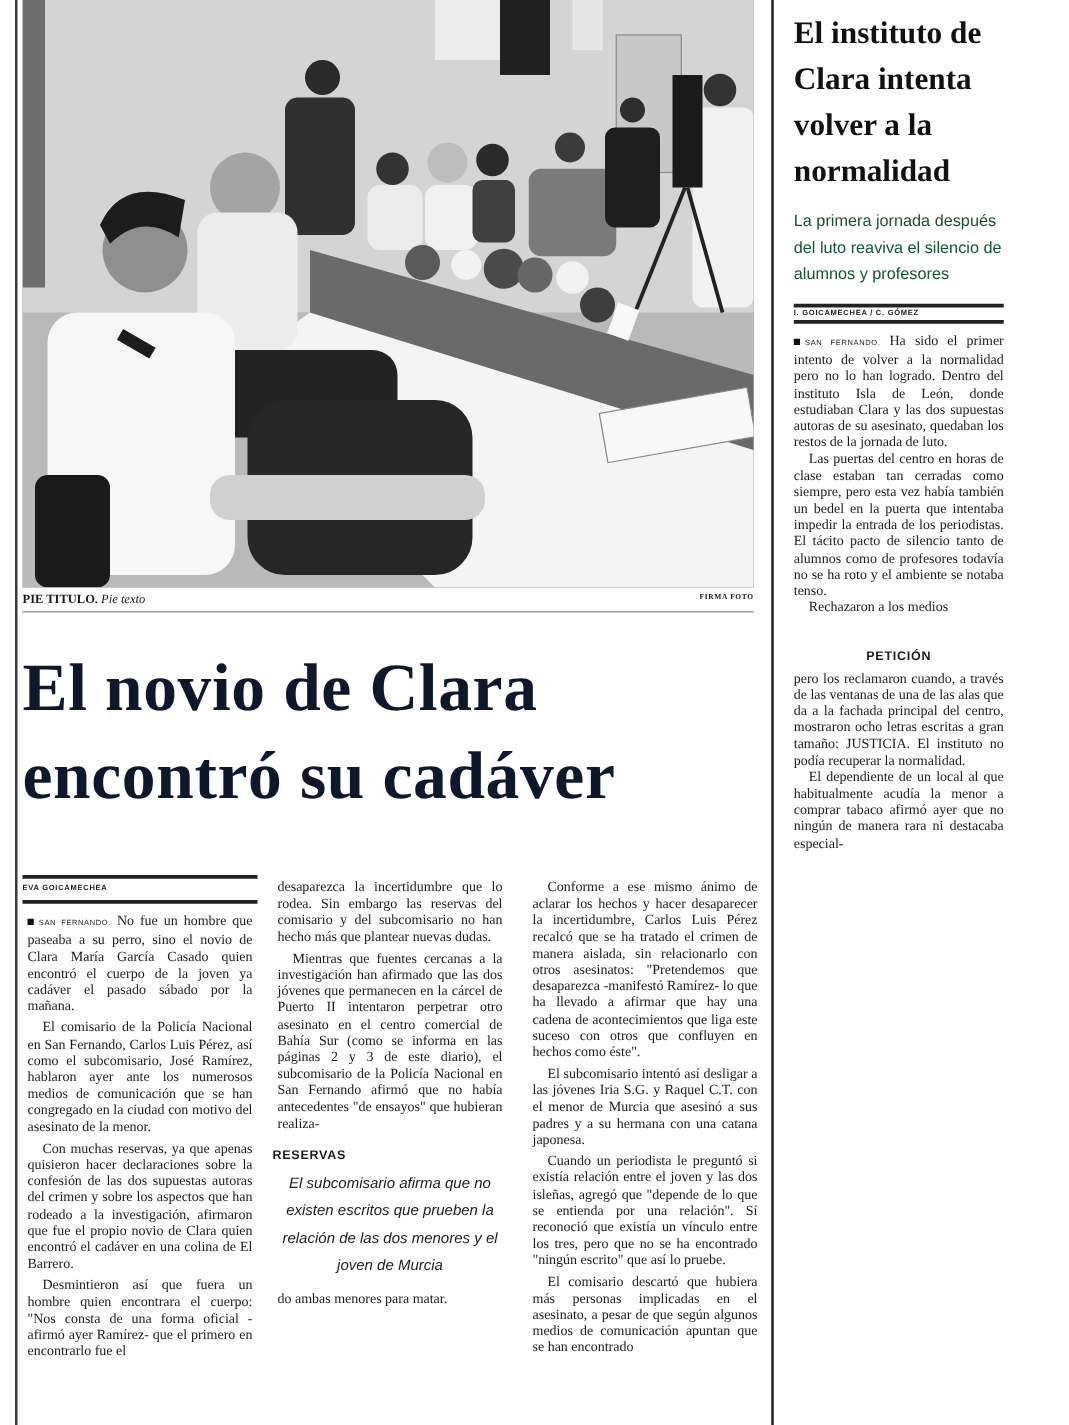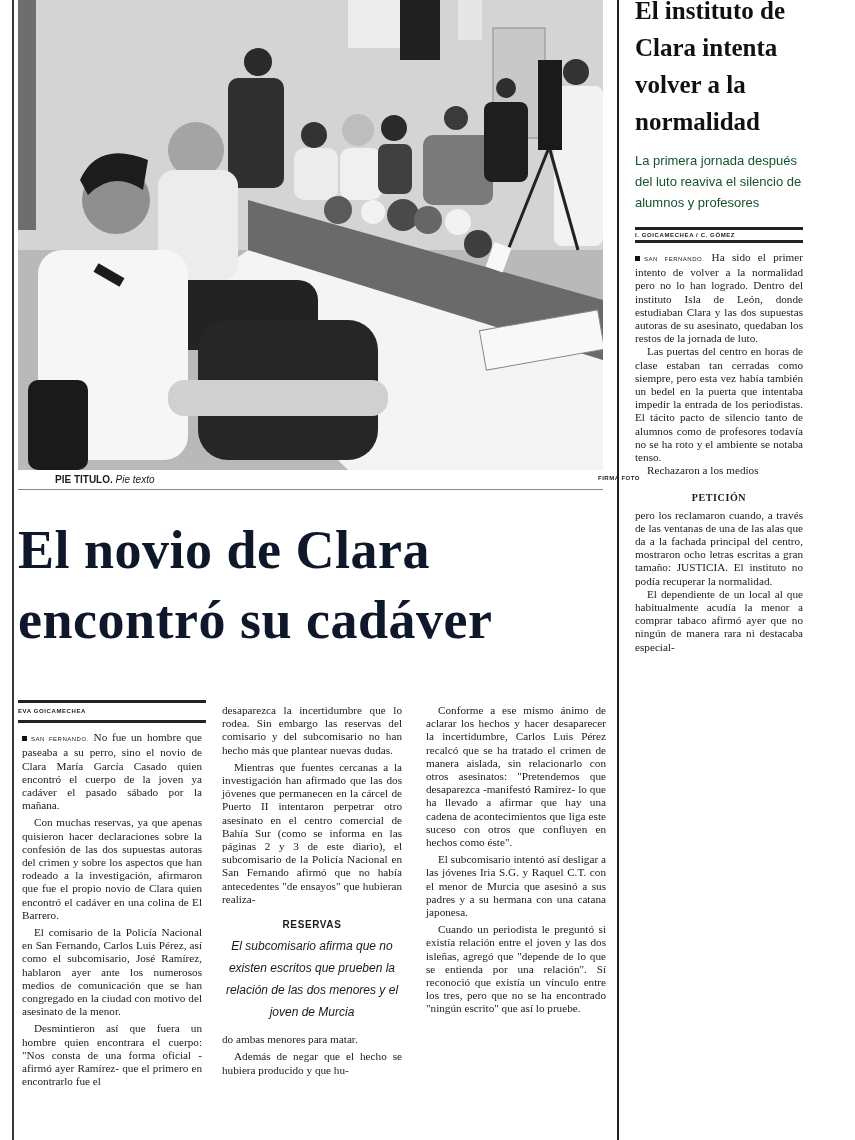--- a/index.html
+++ b/index.html
@@ -3,50 +3,50 @@
 <meta charset="utf-8">
 <style>
   html, body { margin:0; padding:0; background:#fff; }
   body { width:855px; height:1140px; position:relative; overflow:hidden; color:#1a1a1a; font-family:"Liberation Serif", serif; }
   .left-edge { position:absolute; left:0; top:0; width:12px; height:1140px; background:#fff; border-right:2px solid #3a3a3a; }
   .col-rule { position:absolute; left:617px; top:0; width:2px; height:1140px; background:#222; }
 
   
   .photo { position:absolute; left:18px; top:0; width:585px; height:470px; overflow:hidden; background:#9a9a9a; }
   .photo svg { width:100%; height:100%; display:block; }
-  .caption { position:absolute; left:18px; top:474px; width:585px; height:14px; font-family:Liberation Sans, sans-serif; font-size:10px;margin-left:37px; }
+  .caption { position:absolute; left:18px; top:474px; width:585px; height:14px; font-family:Liberation Serif, serif; font-size:10px; }
   .caption .lead { font-weight:bold; }
   .caption .text { font-style:italic; }
   .caption .credit { position:absolute; right:0; top:1px; font-size:6px; letter-spacing:0.5px; font-weight:bold; }
   .caption-rule { position:absolute; left:18px; top:489px; width:585px; height:1px; background:#888; }
 
   
   .headline { position:absolute; left:18px; top:515px; width:600px; font-family:"Liberation Serif", serif; font-weight:bold; font-size:54px; line-height:70px; letter-spacing:0.5px; color:#0f172a; }
 
   
   .columns { position:absolute; left:18px; top:700px; width:587px; height:440px; }
   .col { position:absolute; top:0; width:188px; font-size:11.2px; line-height:13.2px; text-align:justify; font-family:"Liberation Serif", serif; }
   .col p { margin:4px; text-indent:12px; }
   .col p.first { text-indent:0; }
   .c1 { left:0; } .c2 { left:200px; } .c3 { left:404px; top:0; }
   .byline-block { border-top:3px solid #222; border-bottom:3px solid #222; padding:2px 0; margin-bottom:8px; font-family:"Liberation Sans", sans-serif; font-size:6px; font-weight:bold; letter-spacing:0.6px; }
   .bullet { display:inline-block; width:5px; height:5px; background:#111; margin-right:4px; vertical-align:middle; }
   .place { font-family:"Liberation Sans", sans-serif; font-size:6px; letter-spacing:0.5px; text-transform:uppercase; }
-  .subhead { text-align:center; font-family:"Liberation Sans", sans-serif; font-weight:bold; font-size:10px; letter-spacing:0.6px; margin:12px 0 4px; }
+  .subhead { text-align:left; font-family:"Liberation Sans", sans-serif; font-weight:bold; font-size:10px; letter-spacing:0.6px; margin:12px 0 4px; }
   .pullquote { text-align:center; font-family:"Liberation Sans", sans-serif; font-style:italic; font-size:12px; line-height:22px; margin:0 4px 10px; }
 
   
-  .sidebar { position:absolute; left:635px; top:0; width:168px; }
+  .sidebar { position:absolute; left:635px; top:16px; width:168px; }
   .side-title { font-family:"Liberation Serif", serif; font-weight:bold; font-size:25px; line-height:37px; margin-top:-8px; color:#111; }
   .side-deck { font-family:"Liberation Sans", sans-serif; font-size:13px; line-height:21px; margin-top:10px; color:#14532d; }
   .side-byline { margin-top:14px; border-top:3px solid #222; border-bottom:3px solid #222; padding:2px 0; font-family:"Liberation Sans", sans-serif; font-size:6px; font-weight:bold; letter-spacing:0.6px; }
   .side-body { margin-top:8px; font-size:11.2px; line-height:13.2px; text-align:justify; font-family:"Liberation Serif", serif; }
   .side-body p { margin:0; text-indent:12px; }
   .side-body p.first { text-indent:0; }
-  .side-sub { text-align:center; font-family:Liberation Serif, serif; font-weight:bold; font-size:10px; letter-spacing:0.6px; margin:14px 0 4px; }
+  .side-sub { text-align:center; font-family:Liberation Sans, sans-serif; font-weight:bold; font-size:10px; letter-spacing:0.6px; margin:26px 0 4px; }
   .side-quote { text-align:center; font-family:"Liberation Sans", sans-serif; font-style:italic; font-size:14px; line-height:22px; margin:0 0 12px; }
 </style>
 </head>
 <body>
 
 <div class="left-edge"></div>
 <div class="col-rule"></div>
 
 <div class="photo">
   <svg viewBox="0 0 585 470" preserveAspectRatio="none">
@@ -109,36 +109,36 @@
   <span class="credit">FIRMA FOTO</span>
 </div>
 <div class="caption-rule"></div>
 
 <h1 class="headline" style="margin:0;">El novio de Clara encontró su cadáver</h1>
 
 <div class="columns">
   <div class="col c1">
     <div class="byline-block">EVA GOICAMECHEA</div>
     <p class="first"><span class="bullet"></span><span class="place">SAN FERNANDO.</span> <span>No fue un hombre que paseaba a su perro, sino el novio de Clara María García Casado quien encontró el cuerpo de la joven ya cadáver el pasado sábado por la mañana.</span></p>
+    <p>El comisario de la Policía Nacional en San Fernando, Carlos Luis Pérez, así como el subcomisario, José Ramírez, hablaron ayer ante los numerosos medios de comunicación que se han congregado en la ciudad con motivo del asesinato de la menor.</p>
     <p>Con muchas reservas, ya que apenas quisieron hacer declaraciones sobre la confesión de las dos supuestas autoras del crimen y sobre los aspectos que han rodeado a la investigación, afirmaron que fue el propio novio de Clara quien encontró el cadáver en una colina de El Barrero.</p>
-    <p>El comisario de la Policía Nacional en San Fernando, Carlos Luis Pérez, así como el subcomisario, José Ramírez, hablaron ayer ante los numerosos medios de comunicación que se han congregado en la ciudad con motivo del asesinato de la menor.</p>
     <p>Desmintieron así que fuera un hombre quien encontrara el cuerpo: "Nos consta de una forma oficial -afirmó ayer Ramírez- que el primero en encontrarlo fue el</p>
   </div>
   <div class="col c2">
     <p class="first">desaparezca la incertidumbre que lo rodea. Sin embargo las reservas del comisario y del subcomisario no han hecho más que plantear nuevas dudas.</p>
     <p>Mientras que fuentes cercanas a la investigación han afirmado que las dos jóvenes que permanecen en la cárcel de Puerto II intentaron perpetrar otro asesinato en el centro comercial de Bahía Sur (como se informa en las páginas 2 y 3 de este diario), el subcomisario de la Policía Nacional en San Fernando afirmó que no había antecedentes "de ensayos" que hubieran realiza-</p>
     <div class="subhead">RESERVAS</div>
     <div class="pullquote">El subcomisario afirma que no existen escritos que prueben la relación de las dos menores y el joven de Murcia</div>
     <p class="first">do ambas menores para matar.</p>
-    <p>Además de negar que el hecho se hubiera producido y que hu-</p>
   </div>
   <div class="col c3">
     <p>Conforme a ese mismo ánimo de aclarar los hechos y hacer desaparecer la incertidumbre, Carlos Luis Pérez recalcó que se ha tratado el crimen de manera aislada, sin relacionarlo con otros asesinatos: "Pretendemos que desaparezca -manifestó Ramírez- lo que ha llevado a afirmar que hay una cadena de acontecimientos que liga este suceso con otros que confluyen en hechos como éste".</p>
     <p>El subcomisario intentó así desligar a las jóvenes Iria S.G. y Raquel C.T. con el menor de Murcia que asesinó a sus padres y a su hermana con una catana japonesa.</p>
     <p>Cuando un periodista le preguntó si existía relación entre el joven y las dos isleñas, agregó que "depende de lo que se entienda por una relación". Sí reconoció que existía un vínculo entre los tres, pero que no se ha encontrado "ningún escrito" que así lo pruebe.</p>
+    <p>El comisario descartó que hubiera más personas implicadas en el asesinato, a pesar de que según algunos medios de comunicación apuntan que se han encontrado</p>
   </div>
 </div>
 
 <div class="sidebar">
   <h2 class="side-title" style="margin-bottom:0;">El instituto de Clara intenta volver a la normalidad</h2>
   <div class="side-deck">La primera jornada después del luto reaviva el silencio de alumnos y profesores</div>
   <div class="side-byline">I. GOICAMECHEA / C. GÓMEZ</div>
   <div class="side-body">
     <p class="first"><span class="bullet"></span><span class="place">SAN FERNANDO.</span> <span>Ha sido el primer intento de volver a la normalidad pero no lo han logrado. Dentro del instituto Isla de León, donde estudiaban Clara y las dos supuestas autoras de su asesinato, quedaban los restos de la jornada de luto.</span></p>
     <p>Las puertas del centro en horas de clase estaban tan cerradas como siempre, pero esta vez había también un bedel en la puerta que intentaba impedir la entrada de los periodistas. El tácito pacto de silencio tanto de alumnos como de profesores todavía no se ha roto y el ambiente se notaba tenso.</p>

